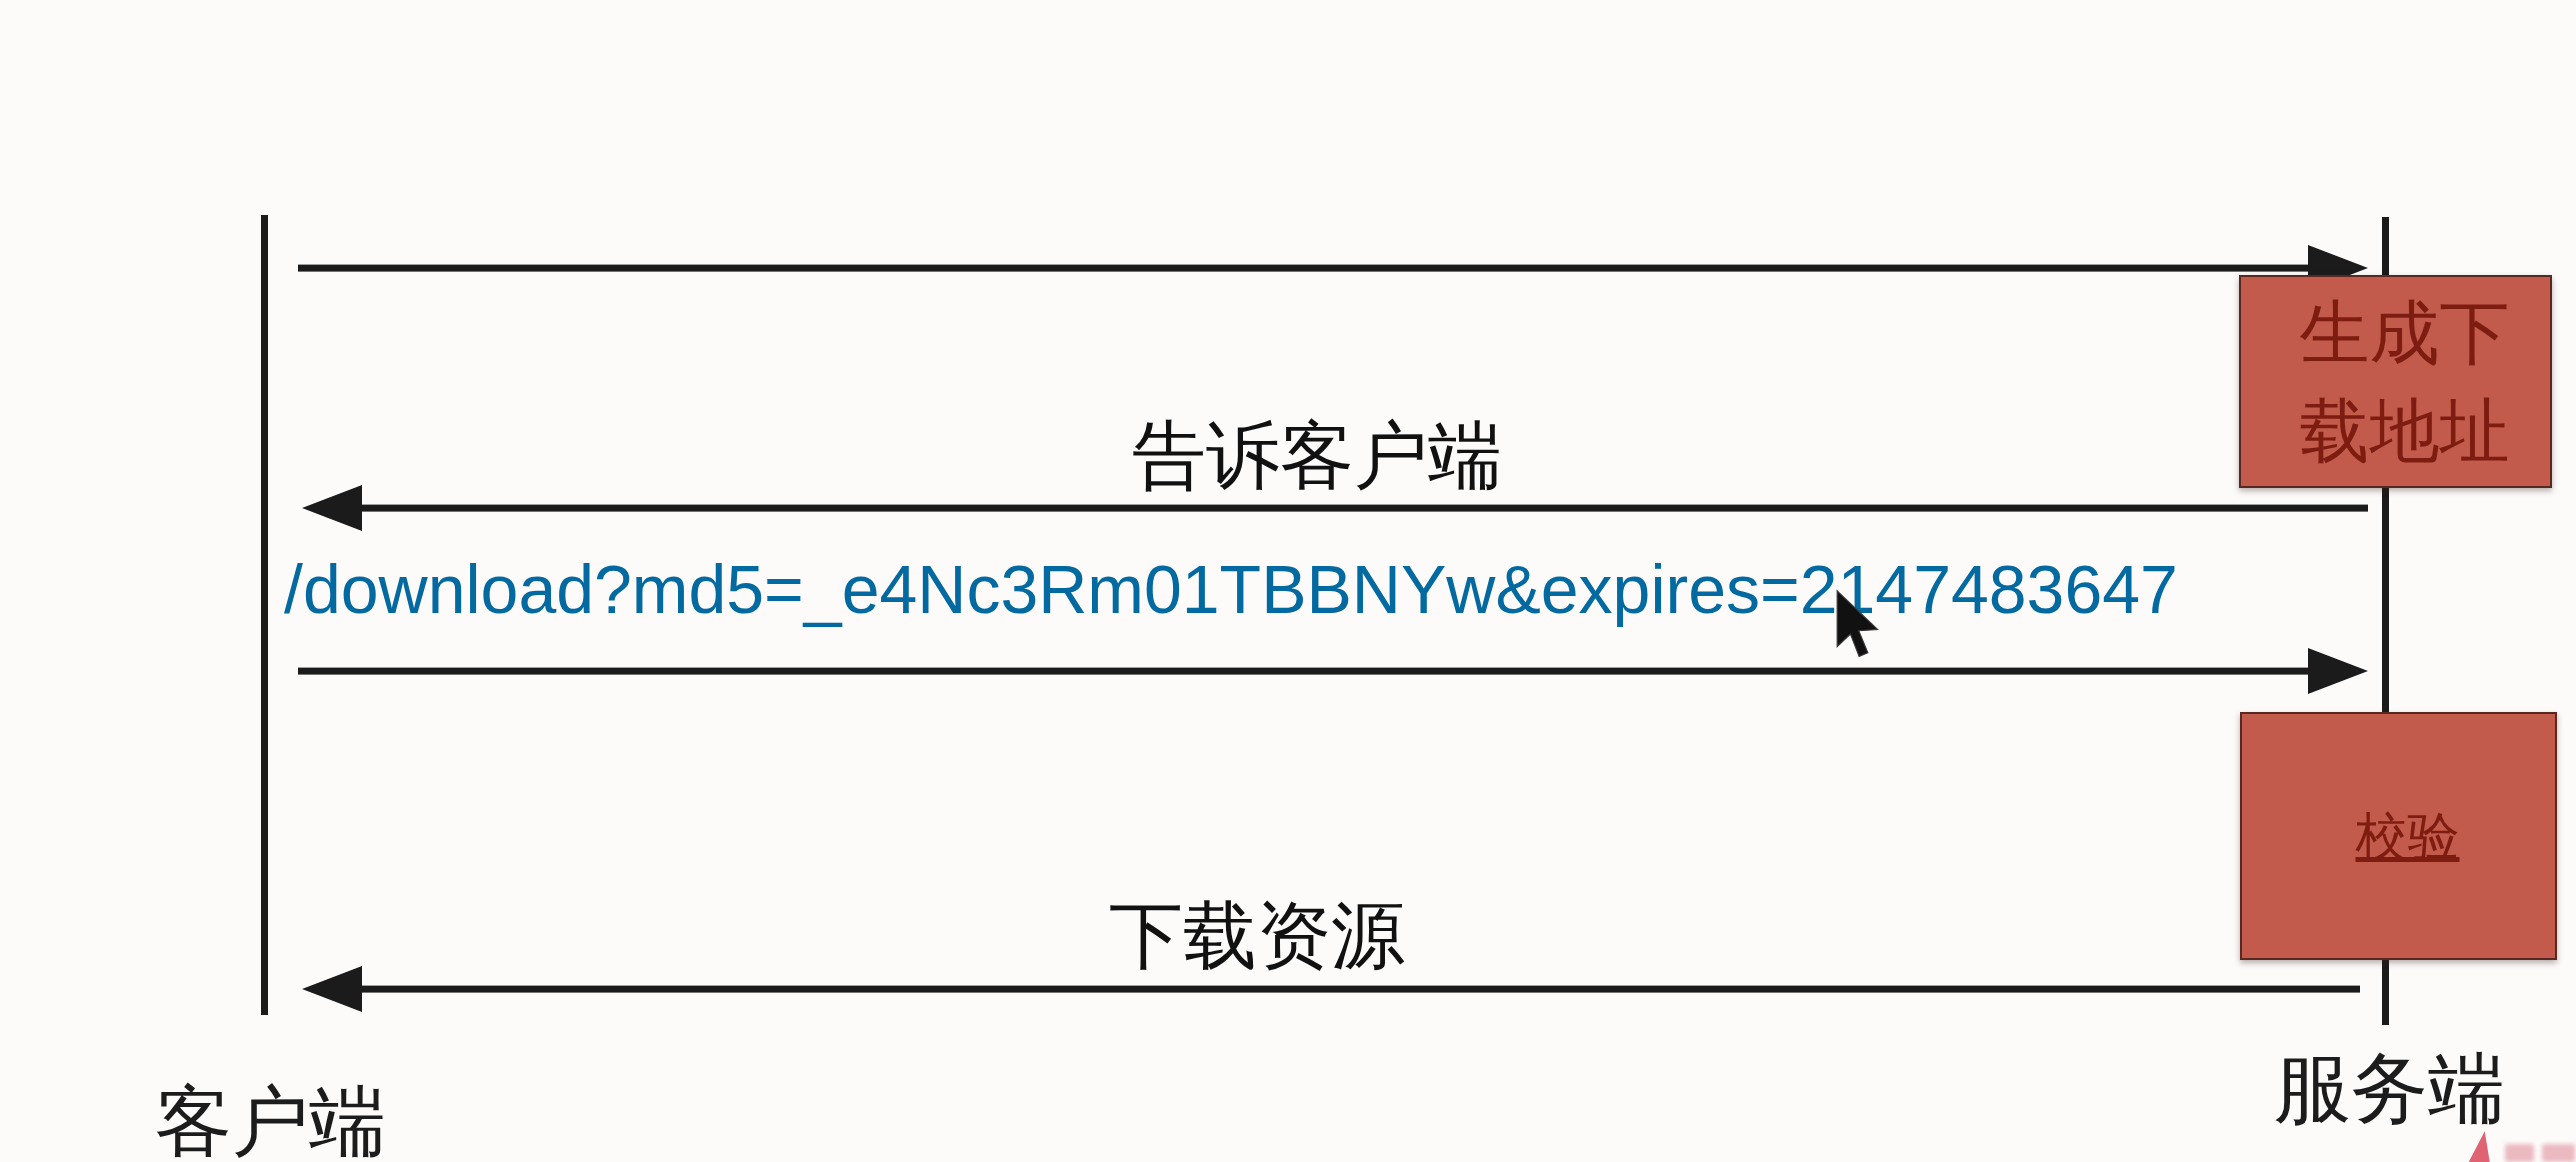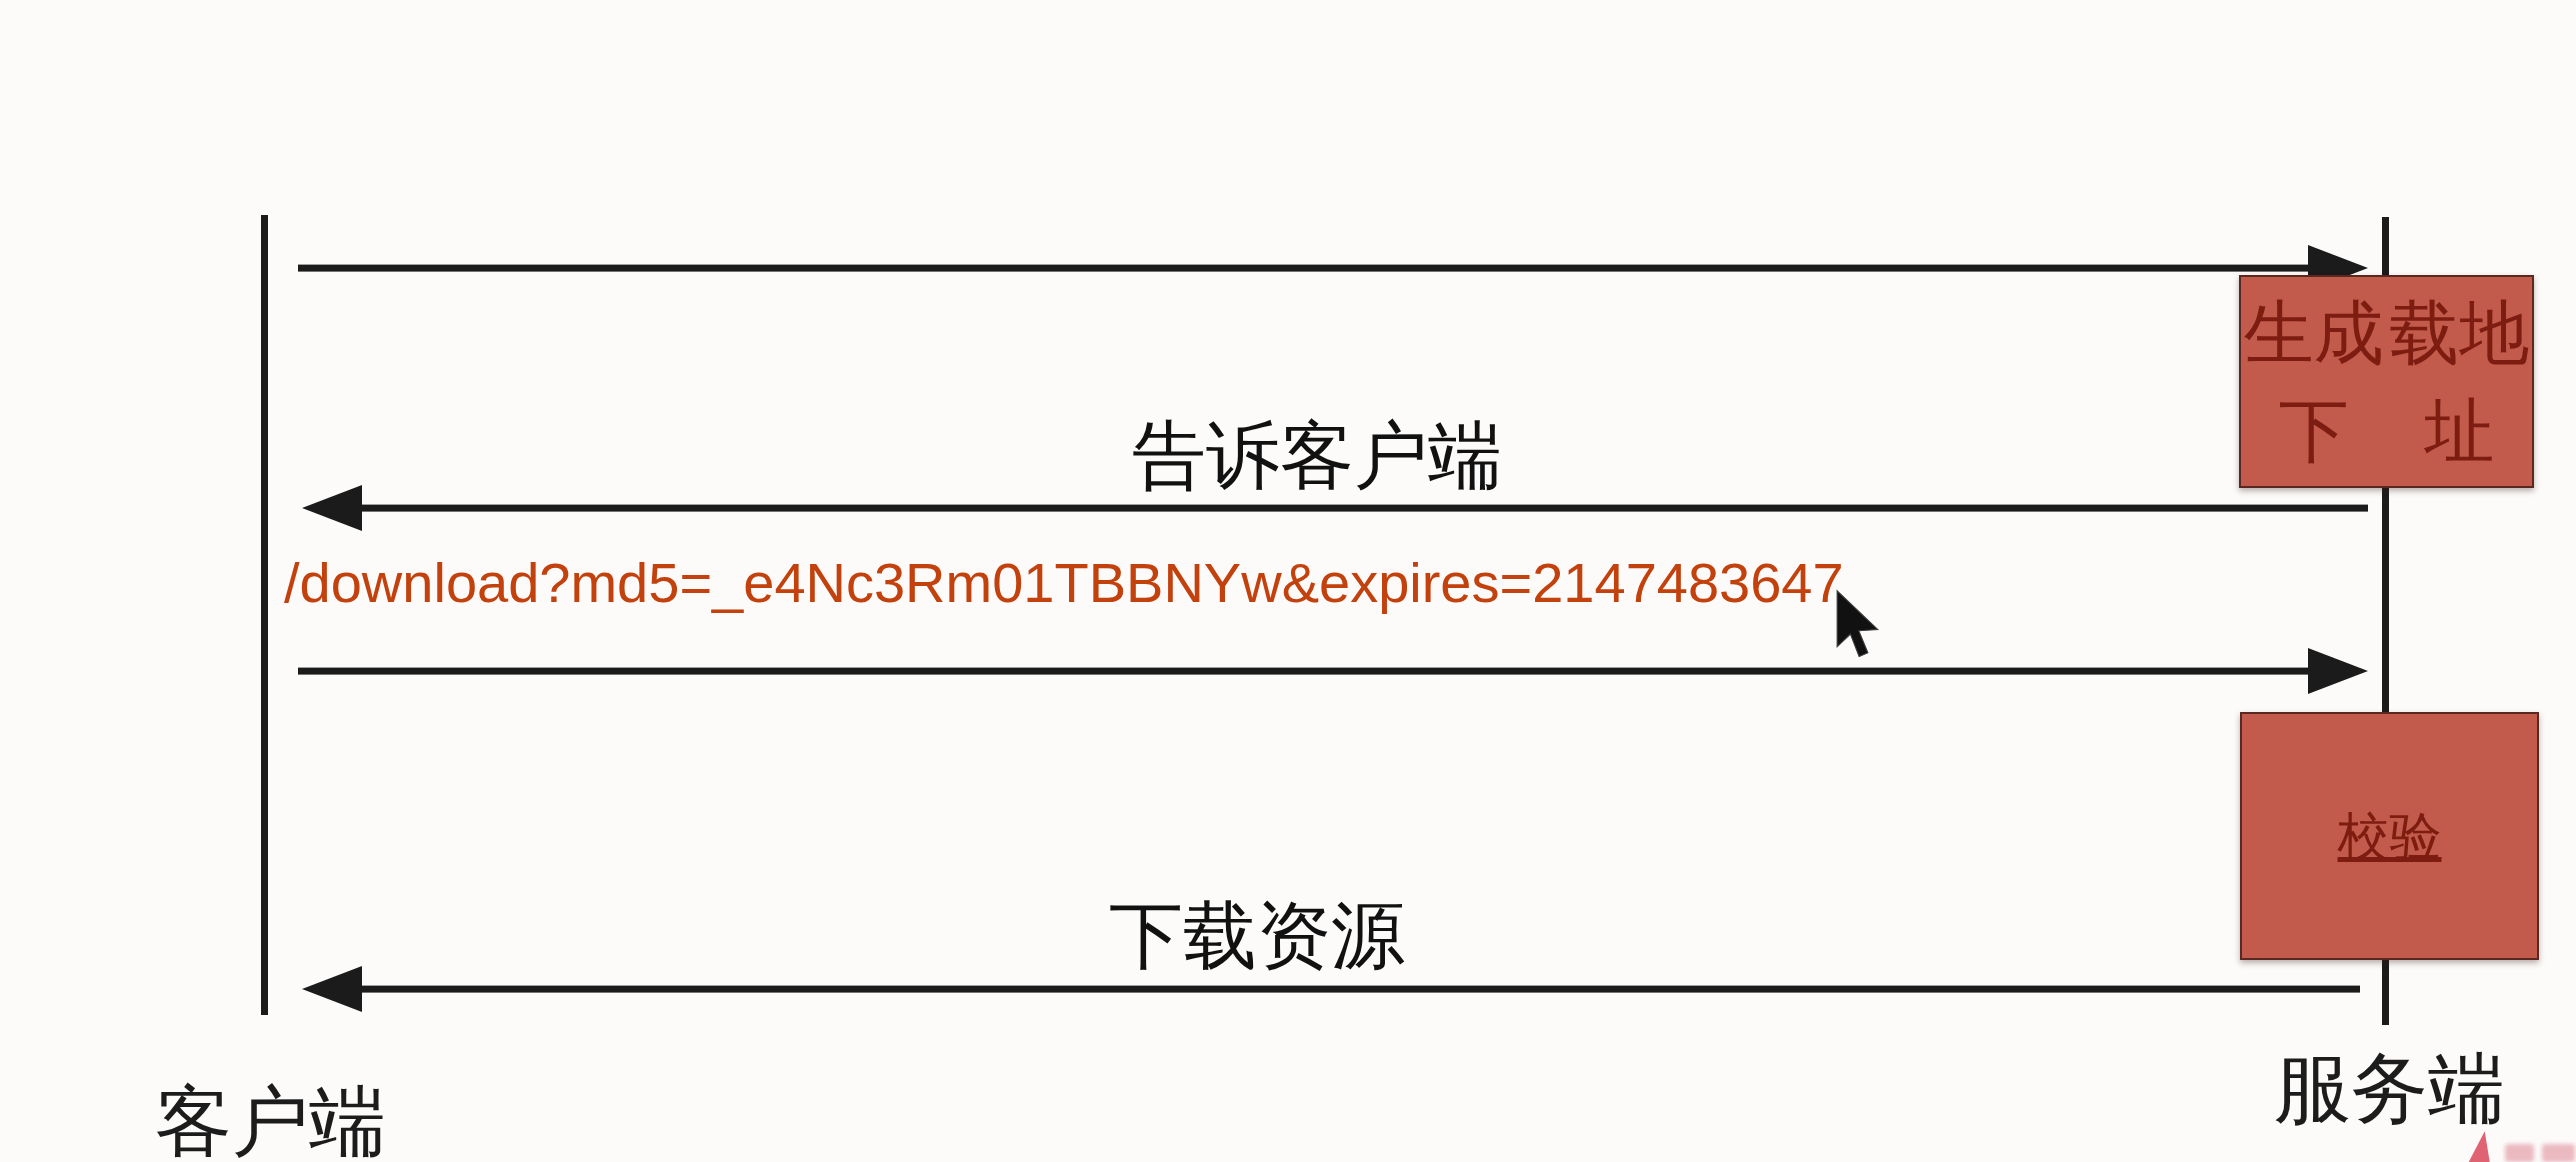--- a/index.html
+++ b/index.html
@@ -27,21 +27,21 @@
   }
   .lifeline.client{left:261px;top:215px;height:800px;}
   .lifeline.server{left:2382px;top:217px;height:808px;}
 
   .msg-label{
     position:absolute;width:968px;text-align:center;
     font-size:74px;color:#111;white-space:nowrap;
   }
   .url-label{
     position:absolute;left:284px;top:550px;
-    font-size:56px;color:#c2410c;white-space:nowrap;letter-spacing:0;
+    font-size:68px;color:#0369a1;white-space:nowrap;letter-spacing:0;
   }
 
   .arrow{position:absolute;height:46px;}
   .arrow .shaft{
     position:absolute;top:50%;transform:translateY(-50%);
     height:6.8px;background:var(--line);
   }
   .arrow.right .shaft{left:0;right:52px;}
   .arrow.left  .shaft{left:52px;right:0;}
   .arrow .head{position:absolute;top:0;width:0;height:0;
@@ -53,23 +53,24 @@
   .a2{left:302px;top:485px;width:2066px;}
   .a3{left:298px;top:648px;width:2070px;}
   .a4{left:302px;top:966px;width:2058px;}
 
   .step-box{
     position:absolute;
     background:var(--box-fill);
     border:2.9px solid rgba(48,22,16,0.72);
     box-shadow:0 2.9px 5.8px rgba(60,30,25,0.35);
     color:var(--box-text);
-    display:flex;flex-direction:row;align-items:center;justify-content:center;
+    display:flex;flex-direction:column;align-items:center;justify-content:center;
     text-align:center;line-height:1.4;
     z-index:3;
+    padding-left:18px;
   }
   .step-box.generate{left:2239px;top:275px;width:291px;height:209px;font-size:70px;}
   .step-box.verify{left:2240px;top:712px;width:295px;height:244px;font-size:52px;text-decoration:underline;}
 
   .actor-label{
     position:absolute;font-size:77px;color:#1c1c1c;white-space:nowrap;
   }
   .actor-label.client{left:155px;top:1038px;margin-top:33px;}
   .actor-label.server{left:2274px;top:1038px;}
 

